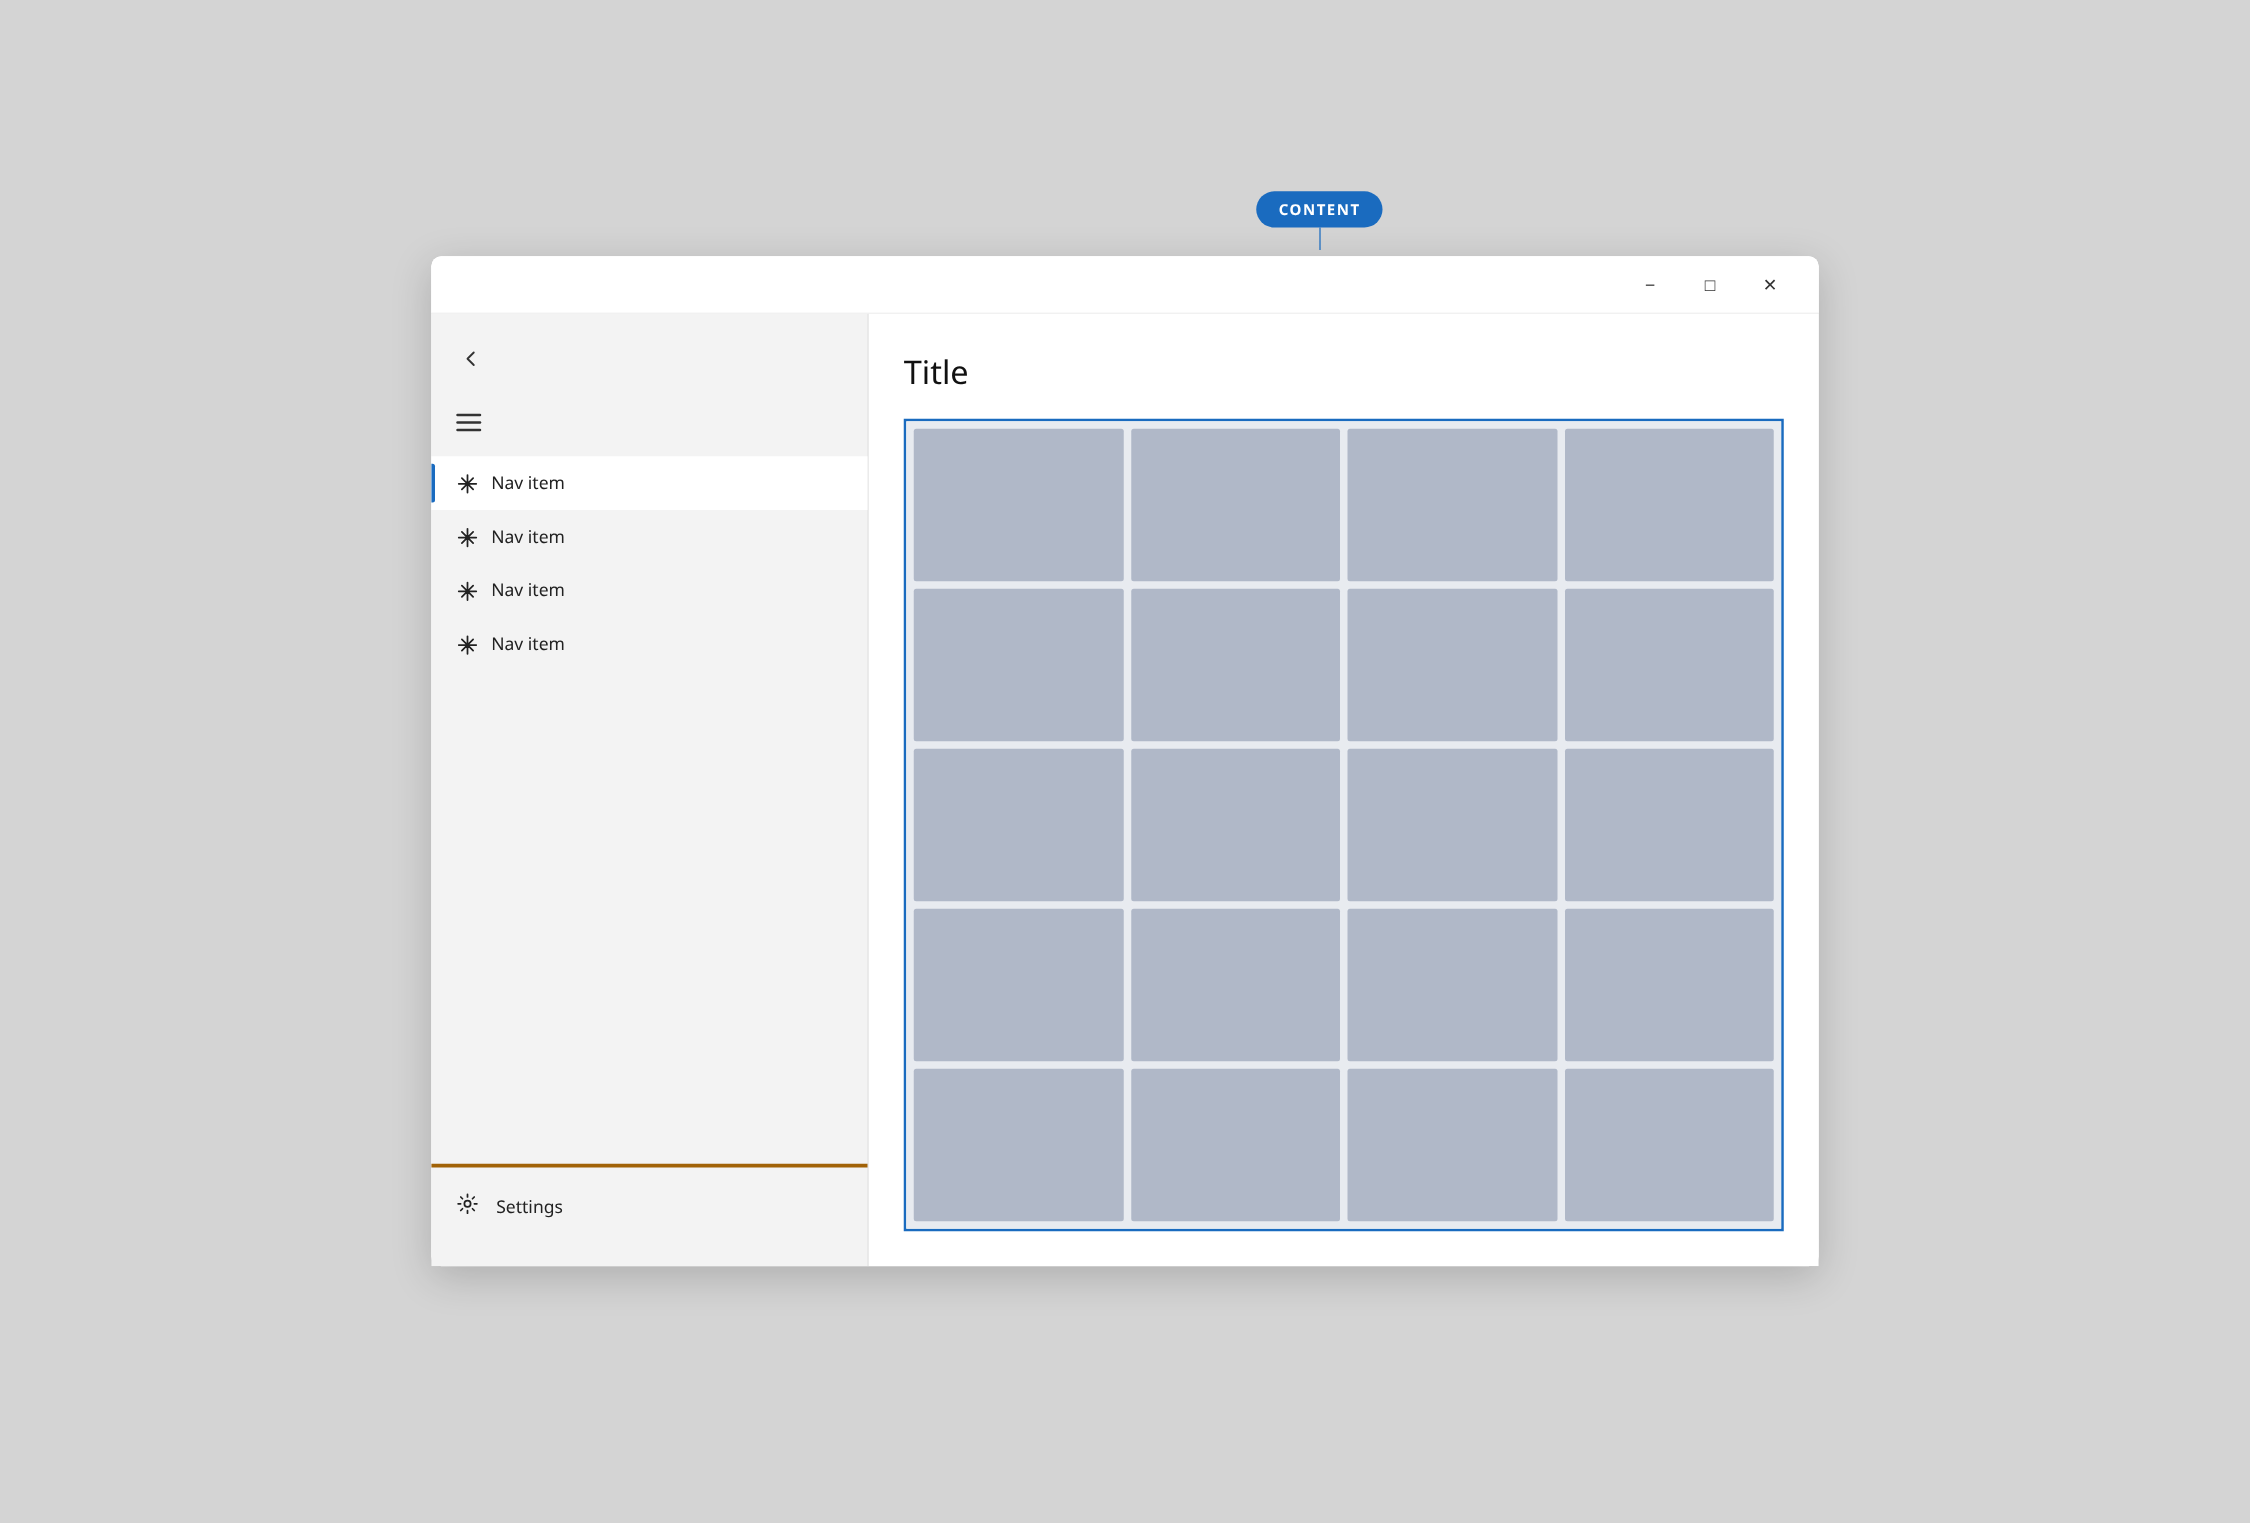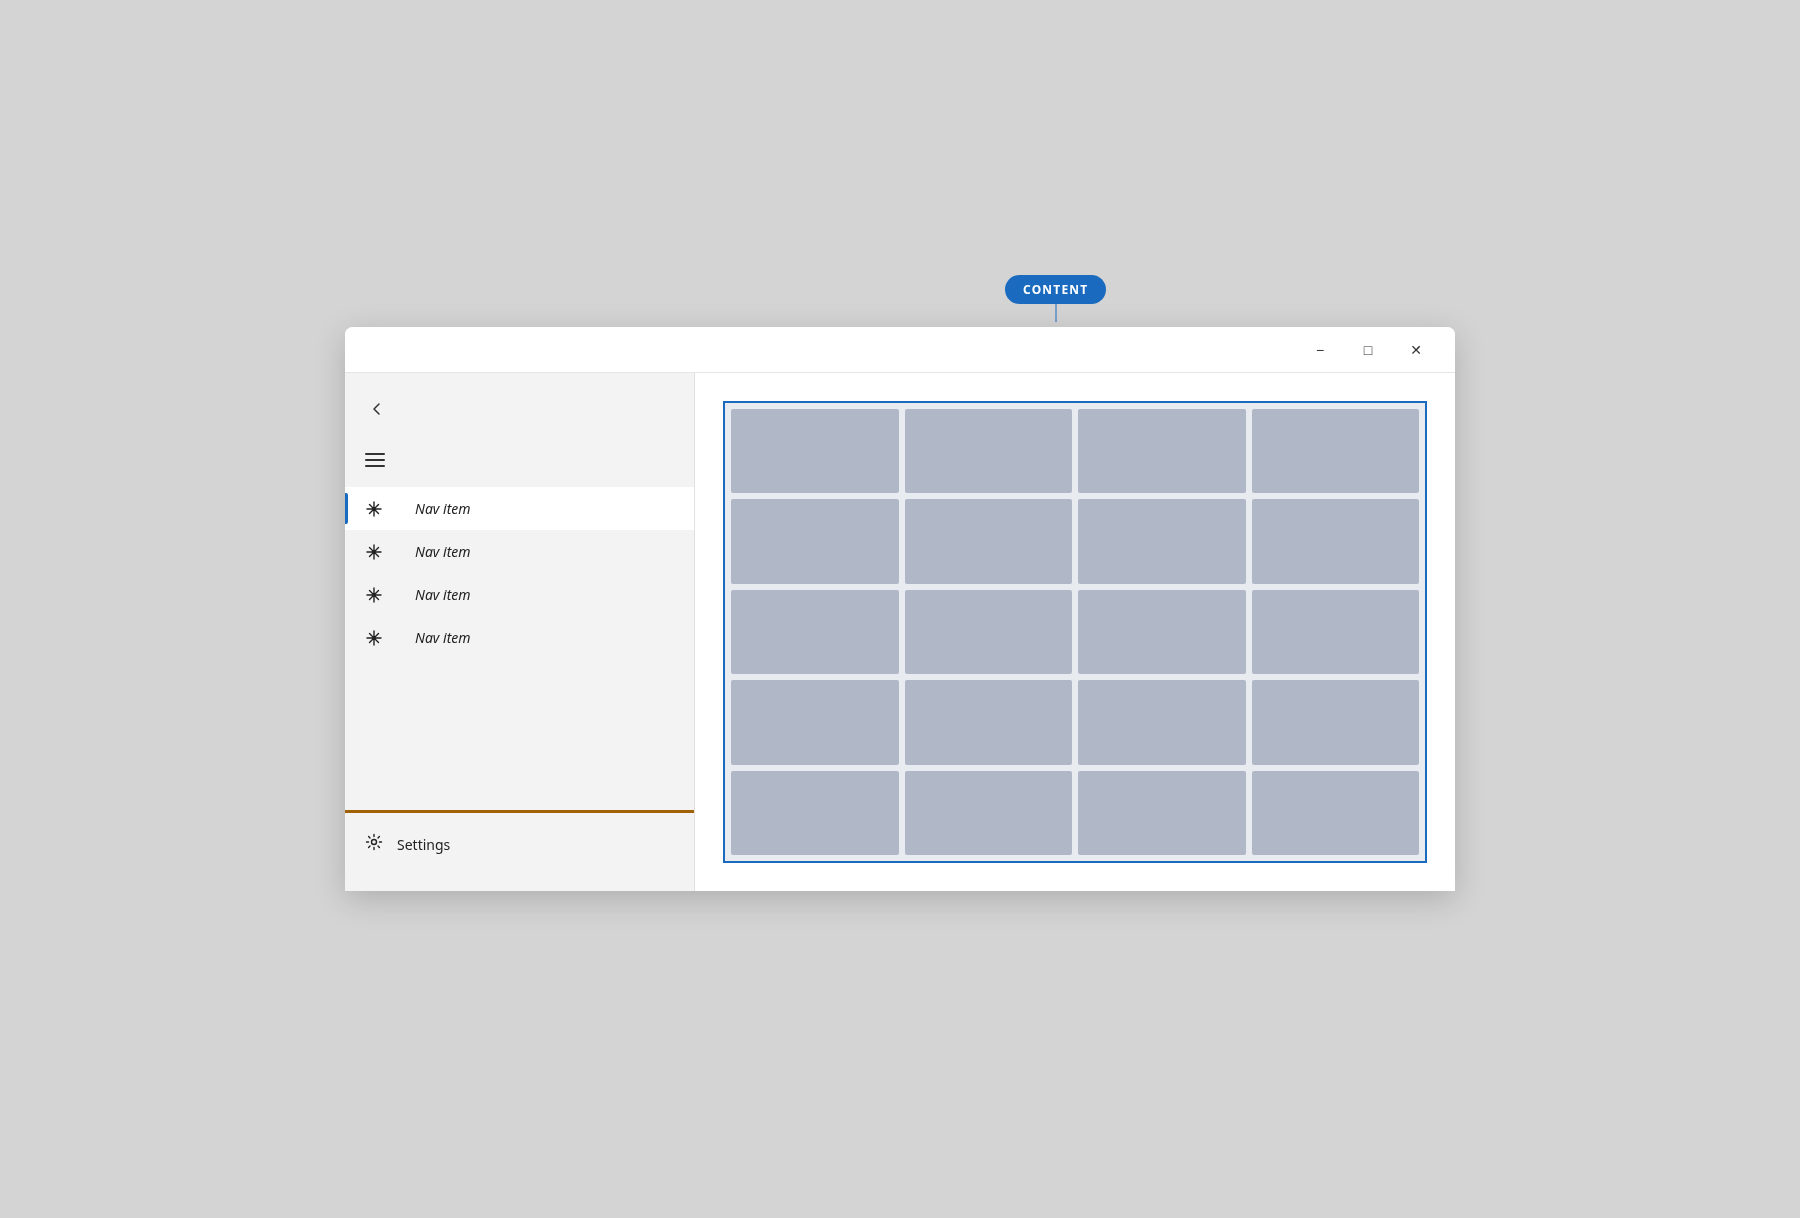--- a/index.html
+++ b/index.html
@@ -9,21 +9,21 @@
       width: 1800px;
       height: 1218px;
       display: flex;
       align-items: center;
       justify-content: center;
       font-family: 'Segoe UI', system-ui, sans-serif;
     }
 
     .window {
       width: 1110px;
-      height: 564px;
+      height: 808px;
       background: #ffffff;
       border-radius: 8px;
       box-shadow: 0 8px 32px rgba(0,0,0,0.18);
       display: flex;
       flex-direction: column;
       overflow: visible;
       position: relative;
     }
 
     
@@ -142,28 +142,27 @@
       display: block;
       width: 20px;
       height: 2px;
       background: #333;
       border-radius: 1px;
     }
 
     .nav-item {
       display: flex;
       align-items: center;
-      gap: 32px;
+      gap: 10px;
       padding: 12px 20px;
       cursor: pointer;
       position: relative;
       font-size: 14px;
       color: #222;
       border-radius: 0;
-      font-style: italic;
     }
 
     .nav-item.active {
       background: #fff;
     }
 
     .nav-item.active::before {
       content: '';
       position: absolute;
       left: 0;
@@ -346,20 +345,21 @@
             </svg>
           </span>
           <span>Settings</span>
         </div>
       </div>
 
     </div>
 
     <div class="content-area">
 
+      <h1 class="page-title">Title</h1>
 
       <div class="content-grid-wrapper">
         <div class="content-grid">
 
           <div class="grid-cell"></div>
           <div class="grid-cell"></div>
           <div class="grid-cell"></div>
           <div class="grid-cell"></div>
 
           <div class="grid-cell"></div>

